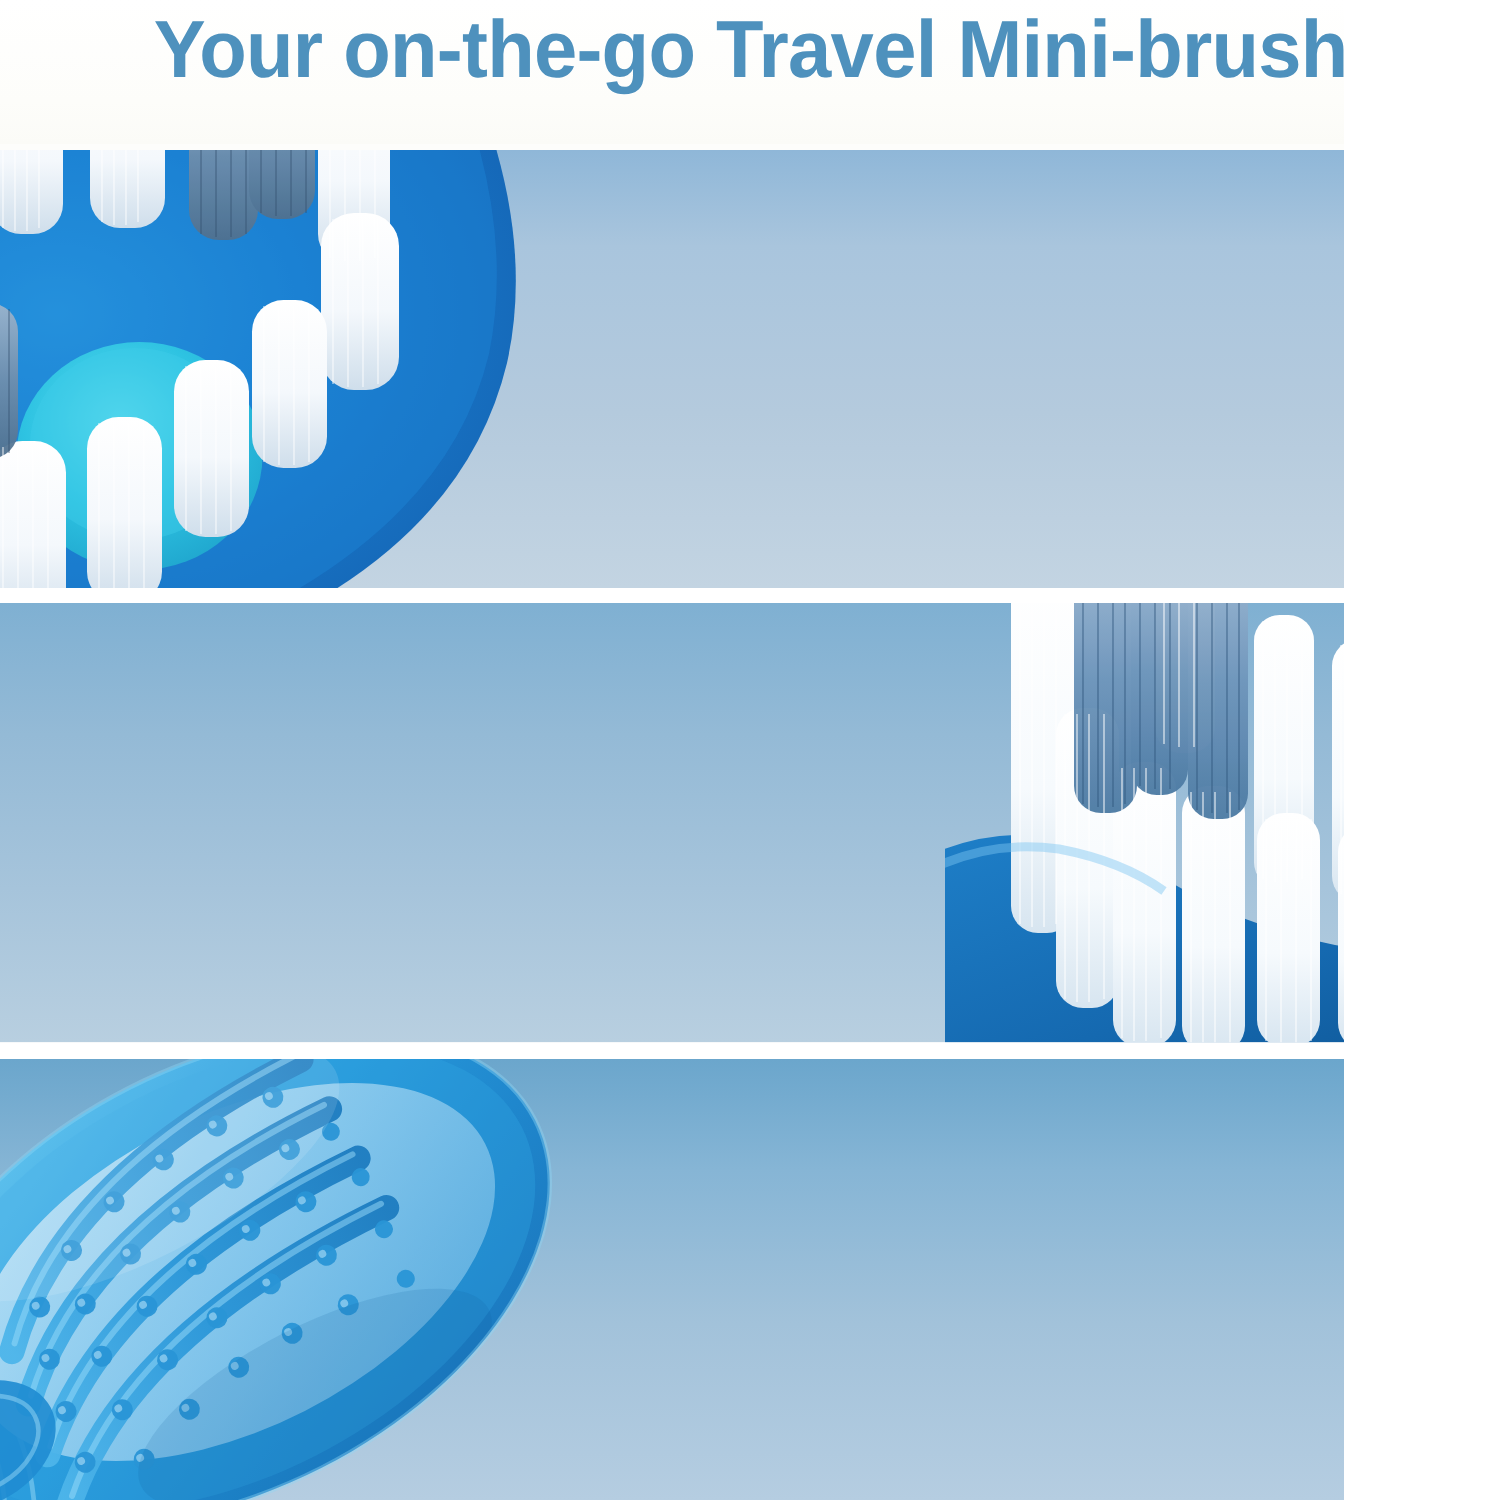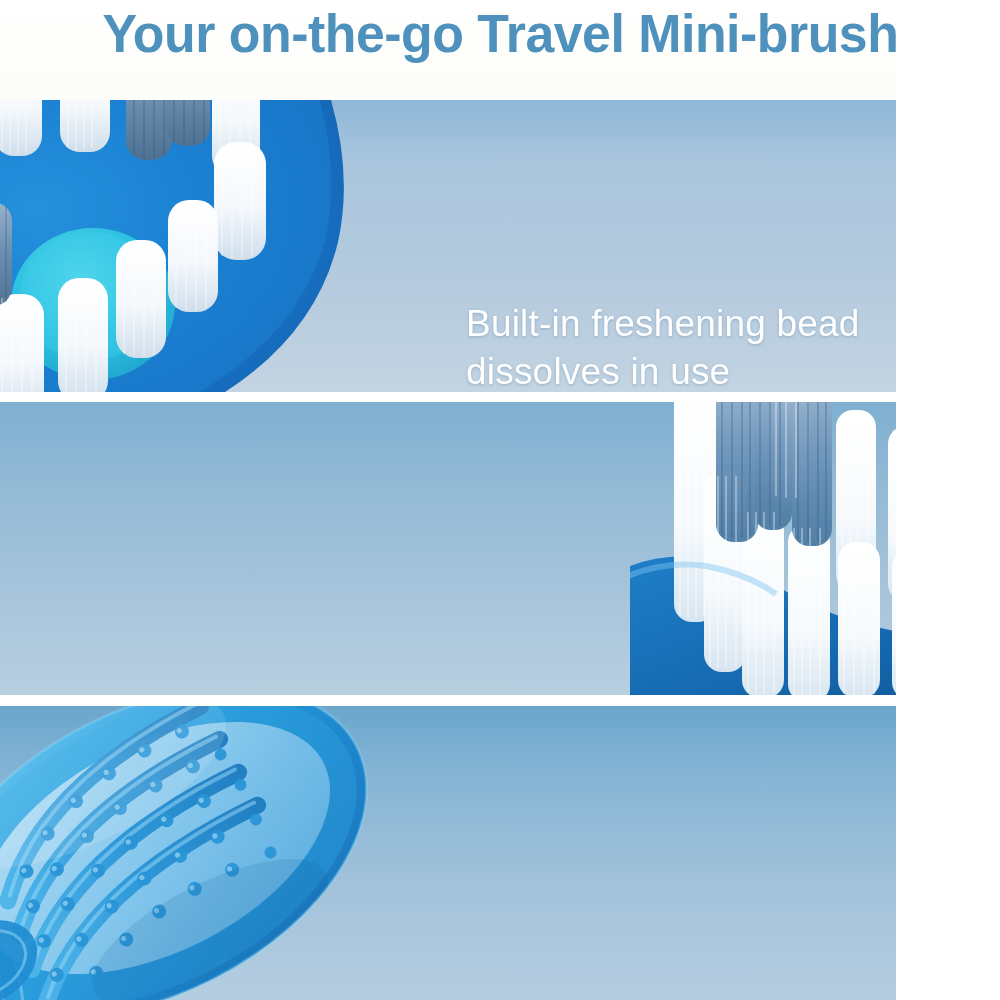--- a/index.html
+++ b/index.html
@@ -262,22 +262,20 @@
           <line x1="36" y1="124" x2="36" y2="220"></line>
             <line x1="46" y1="124" x2="46" y2="222"></line>
           <line x1="56" y1="124" x2="56" y2="222"></line>
             <line x1="66" y1="124" x2="66" y2="220"></line>
         </g>
 
         <rect x="330" y="-40" width="160" height="410" fill="#a9c5dd" opacity="0.0"></rect>
       </g>
     </svg>
 
-    <div class="caption" id="caption-1">Built-in freshening bead
-dissolves in use</div>
   </div>
 
   <div class="panel" id="panel-2">
     <div class="panel-bg"></div>
 
     <svg class="art2" viewBox="0 0 370 293" preserveAspectRatio="xMidYMid slice">
       <defs>
         <linearGradient id="p2W" x1="0" y1="0" x2="0" y2="1">
           <stop offset="0%" stop-color="#ffffff"></stop>
           <stop offset="60%" stop-color="#f6fafd"></stop>

